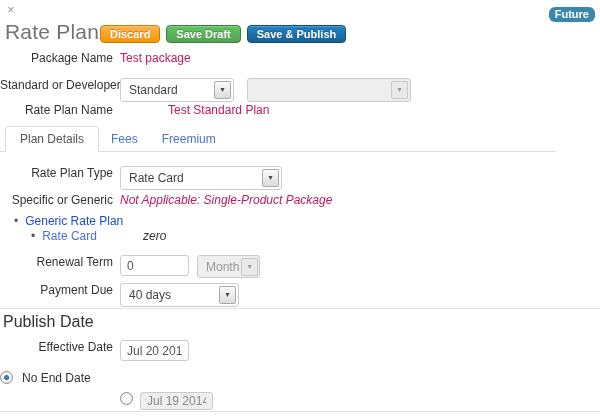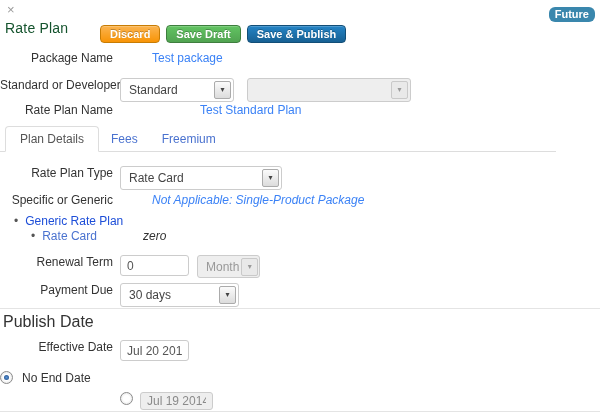--- a/index.html
+++ b/index.html
@@ -8,21 +8,21 @@
     font-family: "Liberation Sans", sans-serif;
     font-size: 12px;
     color: #333;
     width: 600px;
     height: 416px;
   }
   .page { position: relative; width: 600px; height: 416px; overflow: hidden; background:#fff; }
 
   .close-x { position:absolute; left:7px; top:2px; font-size:13px; color:#9a9a9a; cursor:pointer; }
 
-  .page-title { position:absolute; left:5px; top:20px; font-size:14px; font-weight:normal; color:#14532d; letter-spacing:.2px; }
+  .page-title { position:absolute; left:5px; top:20px; font-size:21px; font-weight:normal; color:#737373; letter-spacing:.2px; }
 
   .btn-row { position:absolute; left:100px; top:25px; display:flex; }
   .btn {
     height:18px; display:inline-flex; align-items:center;
     padding:0 9px; margin-right:6px;
     border-radius:4px; border:1px solid rgba(0,0,0,.25);
     color:#fff; font-size:11px; font-weight:bold;
     text-shadow:0 -1px 0 rgba(0,0,0,.25);
     box-shadow: inset 0 1px 0 rgba(255,255,255,.2);
     cursor:pointer; white-space:nowrap;
@@ -32,21 +32,21 @@
   .btn-blue    { background:linear-gradient(#2484c6,#176093); border-color:#124e77; }
 
   .future-badge {
     position:absolute; right:5px; top:7px;
     background:#3a87ad; color:#fff; font-size:11px; font-weight:bold;
     padding:1px 6px 2px; border-radius:6px; cursor:pointer;
   }
 
   .frow { position:absolute; left:0; display:flex; align-items:flex-start; }
   .flabel { width:113px; text-align:right; margin-right:7px; color:#333; white-space:nowrap; flex:none; }
-  .fvalue { color:#3b82f6; white-space:nowrap;margin-left:32px; }
+  .fvalue { color:#be185d; white-space:nowrap; }
   .italic { font-style:italic; }
 
   
   .sel {
     display:flex; align-items:center; justify-content:space-between;
     height:24px; border:1px solid #ccc; border-radius:3px; background:#fff;
     padding-left:8px; color:#444; cursor:pointer; flex:none;
   }
   .sel .arr {
     width:17px; height:18px; margin:2px; flex:none;
@@ -173,21 +173,21 @@
     <input class="tin" style="width: 69px;" value="0">
     <span class="sel disabled" style="width:63px; margin-left:8px; height:23px;">
       <span>Month</span>
       <span class="arr">▾</span>
     </span>
   </div>
 
   <div class="frow" style="top:283px; height:24px;">
     <span class="flabel">Payment Due</span>
     <span class="sel" style="width:119px;">
-      <span>30 days</span>
+      <span>40 days</span>
       <span class="arr">▾</span>
     </span>
   </div>
 
   <div class="divider" style="top:308px;"></div>
 
   <h2 class="section-title">Publish Date</h2>
 
   <div class="frow" style="top:340px; height:22px;">
     <span class="flabel">Effective Date</span>

